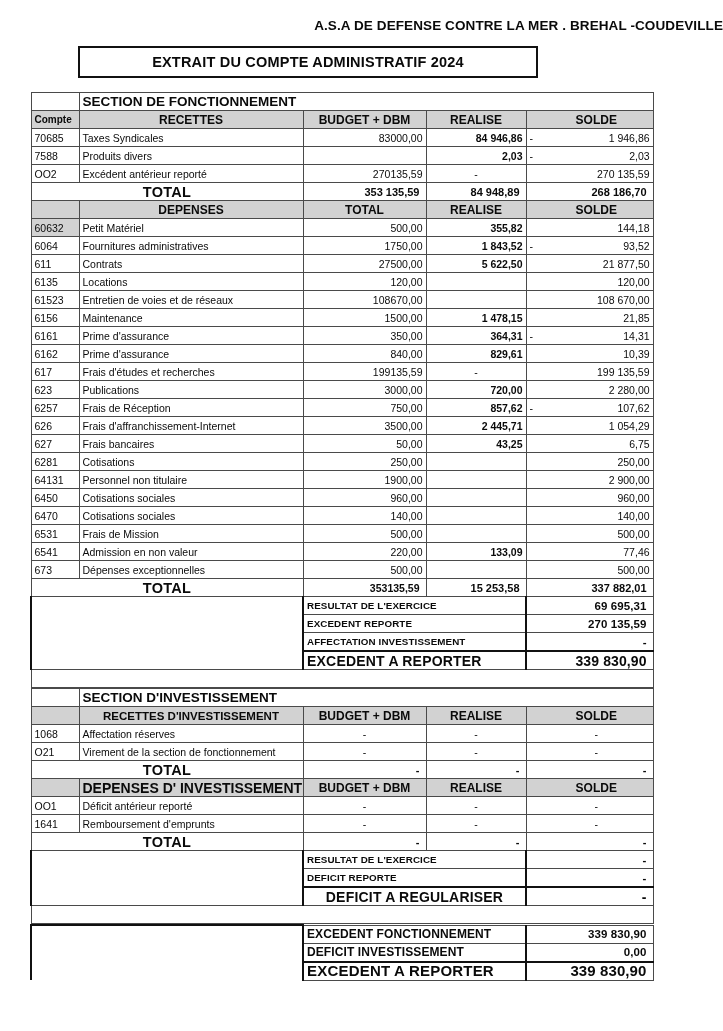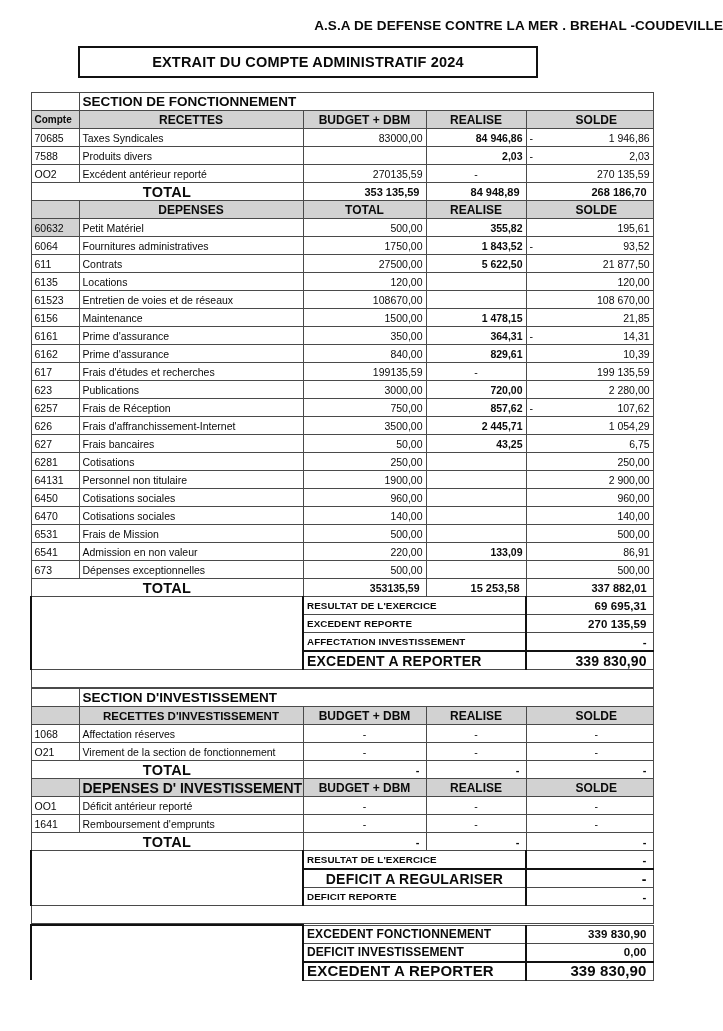--- a/index.html
+++ b/index.html
@@ -261,21 +261,21 @@
         <td class="hdr thickL" style="border-right:none"></td>
         <td class="hdr frame-right" style="border-left:none">SOLDE</td>
       </tr>
 
       <tr>
         <td class="band frame-left" style="font-weight:normal">60632</td>
         <td>Petit Matériel</td>
         <td class="num thickL">500,00</td>
         <td class="num bold thickL">355,82</td>
         <td class="sign thickL" style="border-right:none"></td>
-        <td class="num frame-right" style="border-left:none">195,61</td>
+        <td class="num frame-right" style="border-left:none">144,18</td>
       </tr>
       <tr>
         <td class="frame-left">6064</td>
         <td>Fournitures administratives</td>
         <td class="num thickL">1750,00</td>
         <td class="num bold thickL">1 843,52</td>
         <td class="sign thickL" style="border-right:none">-</td>
         <td class="num frame-right" style="border-left:none">93,52</td>
       </tr>
       <tr>
@@ -405,21 +405,21 @@
         <td class="num bold thickL"></td>
         <td class="sign thickL" style="border-right:none"></td>
         <td class="num frame-right" style="border-left:none">500,00</td>
       </tr>
       <tr>
         <td class="frame-left">6541</td>
         <td>Admission en non valeur</td>
         <td class="num thickL">220,00</td>
         <td class="num bold thickL">133,09</td>
         <td class="sign thickL" style="border-right:none"></td>
-        <td class="num frame-right" style="border-left:none">86,91</td>
+        <td class="num frame-right" style="border-left:none">77,46</td>
       </tr>
       <tr>
         <td class="frame-left">673</td>
         <td>Dépenses exceptionnelles</td>
         <td class="num thickL">500,00</td>
         <td class="num bold thickL"></td>
         <td class="sign thickL" style="border-right:none"></td>
         <td class="num frame-right" style="border-left:none">500,00</td>
       </tr>
 
@@ -539,29 +539,29 @@
         <td class="v dash thickL">-</td>
         <td class="thickL" style="border-right:none"></td>
         <td class="v dash frame-right" style="border-left:none">-</td>
       </tr>
 
       <tr class="res">
         <td class="blank" colspan="2"></td>
         <td colspan="2" style="border-left:2.2px solid #111">RESULTAT DE L'EXERCICE</td>
         <td class="val dash frame-right" colspan="2" style="border-left:2.2px solid #111">-</td>
       </tr>
+      <tr class="res">
+        <td class="blank" colspan="2"></td>
+        <td colspan="2" style="border-left:2.2px solid #111">DEFICIT REPORTE</td>
+        <td class="val dash frame-right" colspan="2" style="border-left:2.2px solid #111">-</td>
+      </tr>
       <tr class="res res-big frame-bottom">
         <td class="blank frame-bottom frame-left" colspan="2"></td>
         <td class="lbl center" colspan="2" style="border-left:2.2px solid #111;border-top:2px solid #111">DEFICIT A REGULARISER</td>
         <td class="val dash frame-right" colspan="2" style="border-left:2.2px solid #111;border-top:2px solid #111">-</td>
-      </tr>
-      <tr class="res">
-        <td class="blank" colspan="2"></td>
-        <td colspan="2" style="border-left:2.2px solid #111">DEFICIT REPORTE</td>
-        <td class="val dash frame-right" colspan="2" style="border-left:2.2px solid #111">-</td>
       </tr>
 
       <tr class="sep">
           <td colspan="6"></td>
         </tr>
     </tbody>
   </table>
 
   <table class="grid">
     <colgroup>

